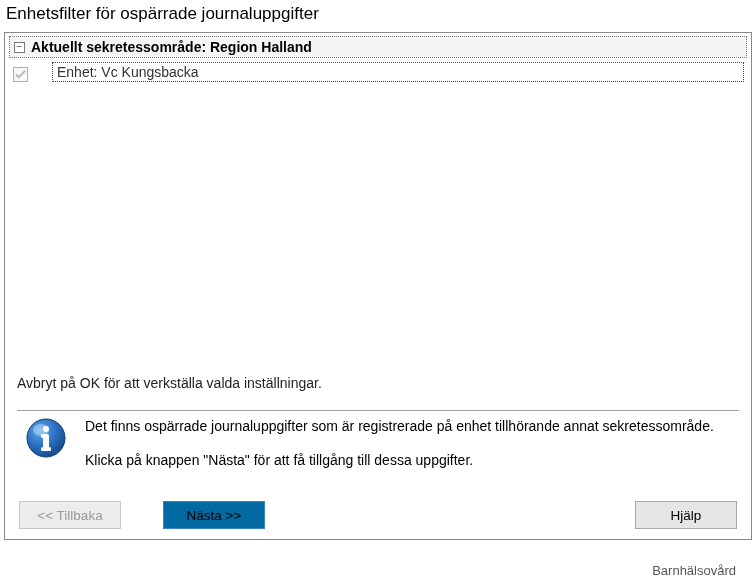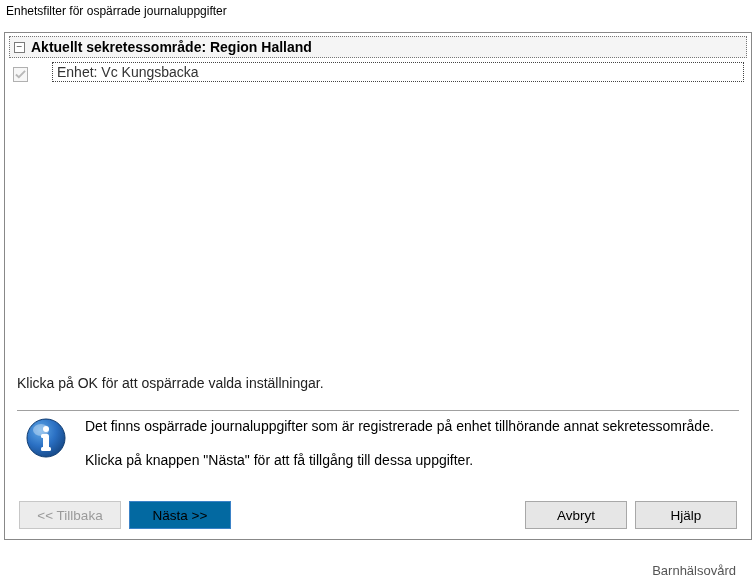--- a/index.html
+++ b/index.html
@@ -13,21 +13,21 @@
     height: 580px;
     overflow: hidden;
   }
   .window {
     position: relative;
     width: 756px;
     height: 580px;
   }
   .titlebar {
     padding: 4px 8px 8px 6px;
-    font-size: 12px;
+    font-size: 17px;
     color: #000;
   }
   .panel {
     position: absolute;
     left: 4px;
     top: 32px;
     right: 4px;
     height: 508px;
     border: 1px solid #888;
     background: #fff;
@@ -129,20 +129,21 @@
     line-height: 1.4;
   }
   .info-text p { margin: 0 0 14px 0; }
   .button-row {
     position: absolute;
     left: 0; right: 0;
     bottom: 10px;
     display: flex;
     align-items: center;
     padding: 0 14px;
+    gap: 34px;
   }
   .btn {
     height: 28px;
     min-width: 102px;
     background: #e6e6e6;
     border: 1px solid #a8a8a8;
     font-size: 13.5px;
     color: #000;
     display: inline-flex;
     align-items: center;
@@ -187,21 +188,21 @@
       <div class="tree-row-item">
         <span class="checkbox-disabled">
           <svg viewBox="0 0 12 12">
             <path d="M1 6 L4.2 9 L11 2" stroke="#b8b8b8" stroke-width="2" fill="none"></path>
           </svg>
         </span>
         <span class="item-text-box">Enhet: Vc Kungsbacka</span>
       </div>
     </div>
 
-    <div class="instruction">Klicka på OK för att ospärrade valda inställningar.</div>
+    <div class="instruction">Avbryt på OK för att verkställa valda inställningar.</div>
 
     <hr class="separator">
 
     <div class="info-block">
       <div class="info-icon">
         <svg viewBox="0 0 42 42">
           <defs>
             <radialGradient id="g1" cx="35%" cy="30%" r="70%">
               <stop offset="0%" stop-color="#5fa8e8"></stop>
               <stop offset="60%" stop-color="#2a6fc2"></stop>
@@ -219,20 +220,19 @@
       <div class="info-text">
         <p>Det finns ospärrade journaluppgifter som är registrerade på enhet tillhörande annat sekretessområde.</p>
         <p>Klicka på knappen "Nästa" för att få tillgång till dessa uppgifter.</p>
       </div>
     </div>
 
     <div class="button-row">
       <button class="btn disabled">&lt;&lt; Tillbaka</button>
       <button class="btn focused">Nästa &gt;&gt;</button>
       <span class="spacer"></span>
-      <button class="btn">Avbryt</button>
       <button class="btn" style="margin-right:0">Hjälp</button>
     </div>
 
   </div>
 
   <div class="footer-fragment">Barnhälsovård</div>
 </div>
 
 </body></html>

